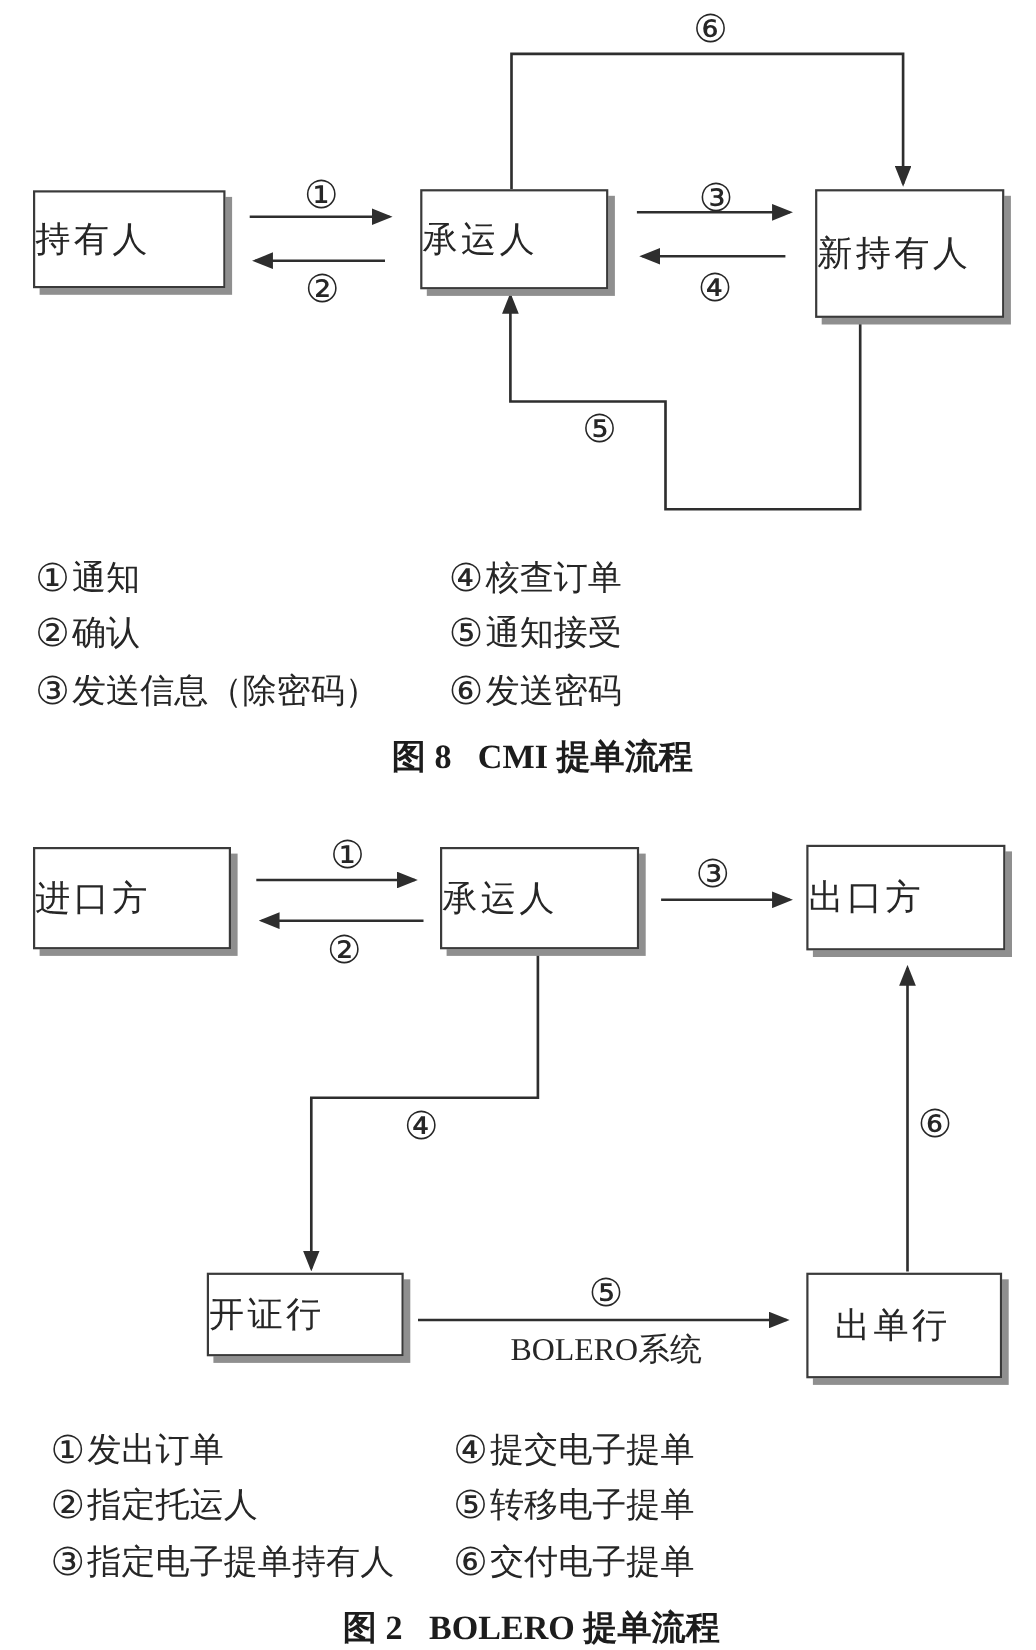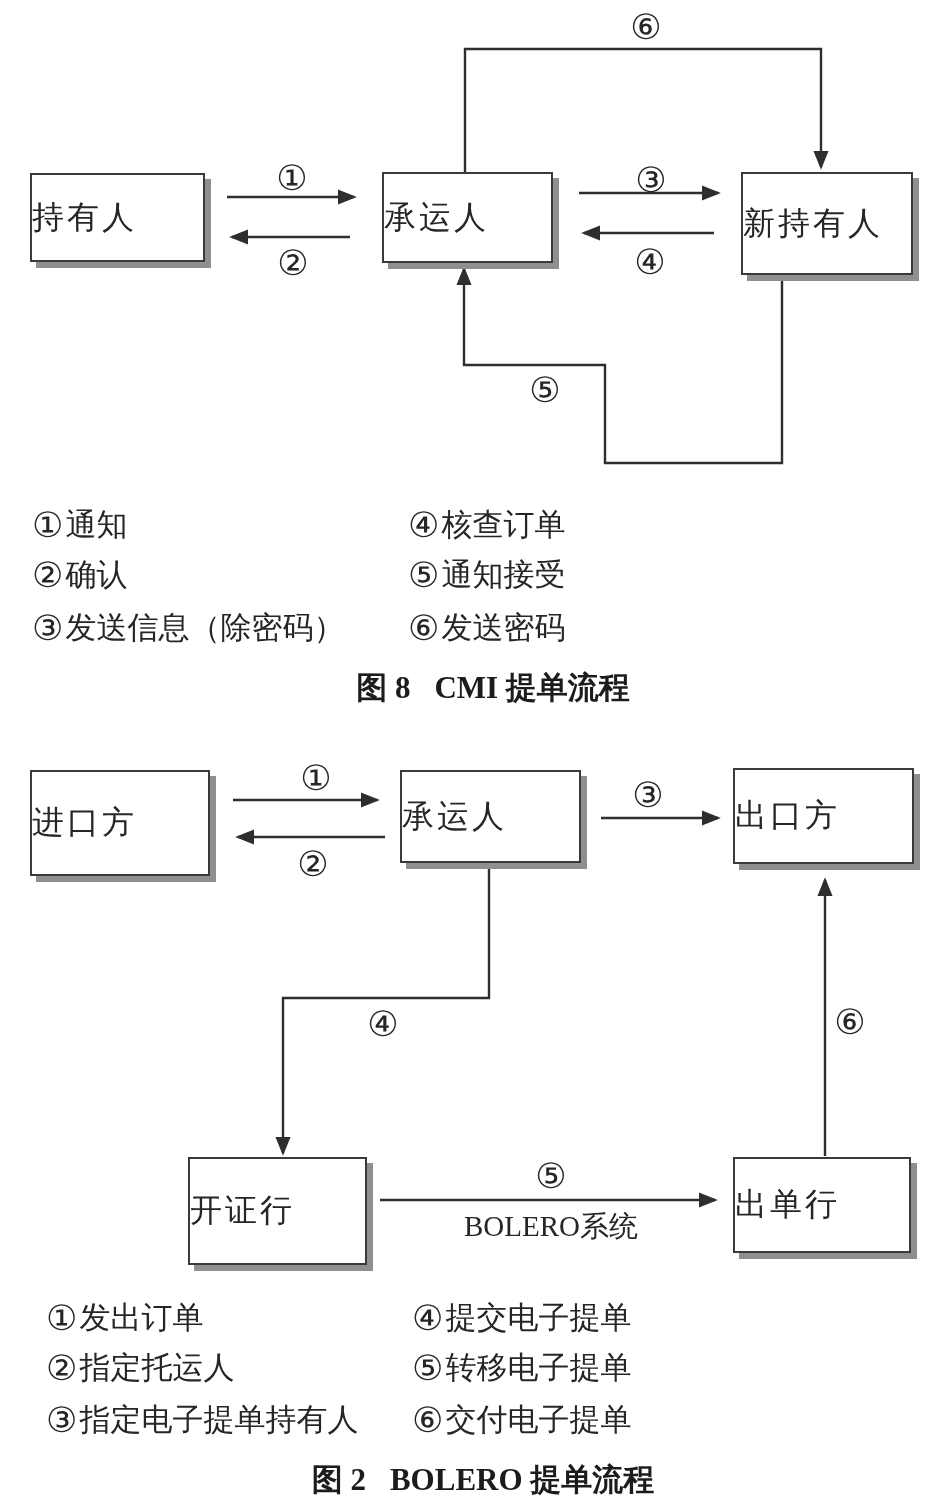--- a/index.html
+++ b/index.html
@@ -70,21 +70,21 @@
     <path class="ln" d="M380,1200 H715" marker-end="url(#ah)"></path>
     <path class="ln" d="M825,1156 V880" marker-end="url(#ah)"></path>
   </svg>
 
   <div class="box" style="left:30px;top:173px;width:175px;height:89px;">
     <span>持有人</span>
   </div>
   <div class="box" style="left:382px;top:172px;width:171px;height:91px;">
     <span>承运人</span>
   </div>
-  <div class="box" style="left:741px;top:172px;width:172px;height:103px;">
+  <div class="box" style="left:741px;top:172px;width:172px;height:117px;">
     <span>新持有人</span>
   </div>
 
   <div class="numlab" style="left:292px;top:178px;">①</div>
   <div class="numlab" style="left:293px;top:263px;">②</div>
   <div class="numlab" style="left:651px;top:180px;">③</div>
   <div class="numlab" style="left:650px;top:262px;">④</div>
   <div class="numlab" style="left:545px;top:390px;">⑤</div>
   <div class="numlab" style="left:646px;top:27px;">⑥</div>
 
@@ -110,33 +110,33 @@
   </div>
   <div class="legend-item" style="left:408px;top:628px;">
     <span class="num">⑥</span>
     <span>发送密码</span>
   </div>
 
   <div class="caption" style="left:493px;top:688px;">
     <span class="fig-no">图 8</span><span>CMI 提单流程</span>
   </div>
 
-  <div class="box" style="left:30px;top:770px;width:180px;height:106px;">
+  <div class="box" style="left:30px;top:770px;width:180px;height:93px;">
     <span>进口方</span>
   </div>
   <div class="box" style="left:400px;top:770px;width:181px;height:93px;">
     <span>承运人</span>
   </div>
   <div class="box" style="left:733px;top:768px;width:181px;height:96px;">
     <span>出口方</span>
   </div>
-  <div class="box" style="left:188px;top:1157px;width:179px;height:108px;">
+  <div class="box" style="left:188px;top:1157px;width:179px;height:76px;">
     <span>开证行</span>
   </div>
-  <div class="box" style="left:733px;top:1157px;width:178px;height:96px;">
+  <div class="box" style="left:733px;top:1157px;width:178px;height:96px;padding-left:24px;">
     <span>出单行</span>
   </div>
 
   <div class="numlab" style="left:316px;top:778px;">①</div>
   <div class="numlab" style="left:313px;top:864px;">②</div>
   <div class="numlab" style="left:648px;top:795px;">③</div>
   <div class="numlab" style="left:383px;top:1024px;">④</div>
   <div class="numlab" style="left:551px;top:1176px;">⑤</div>
   <div class="numlab" style="left:850px;top:1022px;">⑥</div>
 

